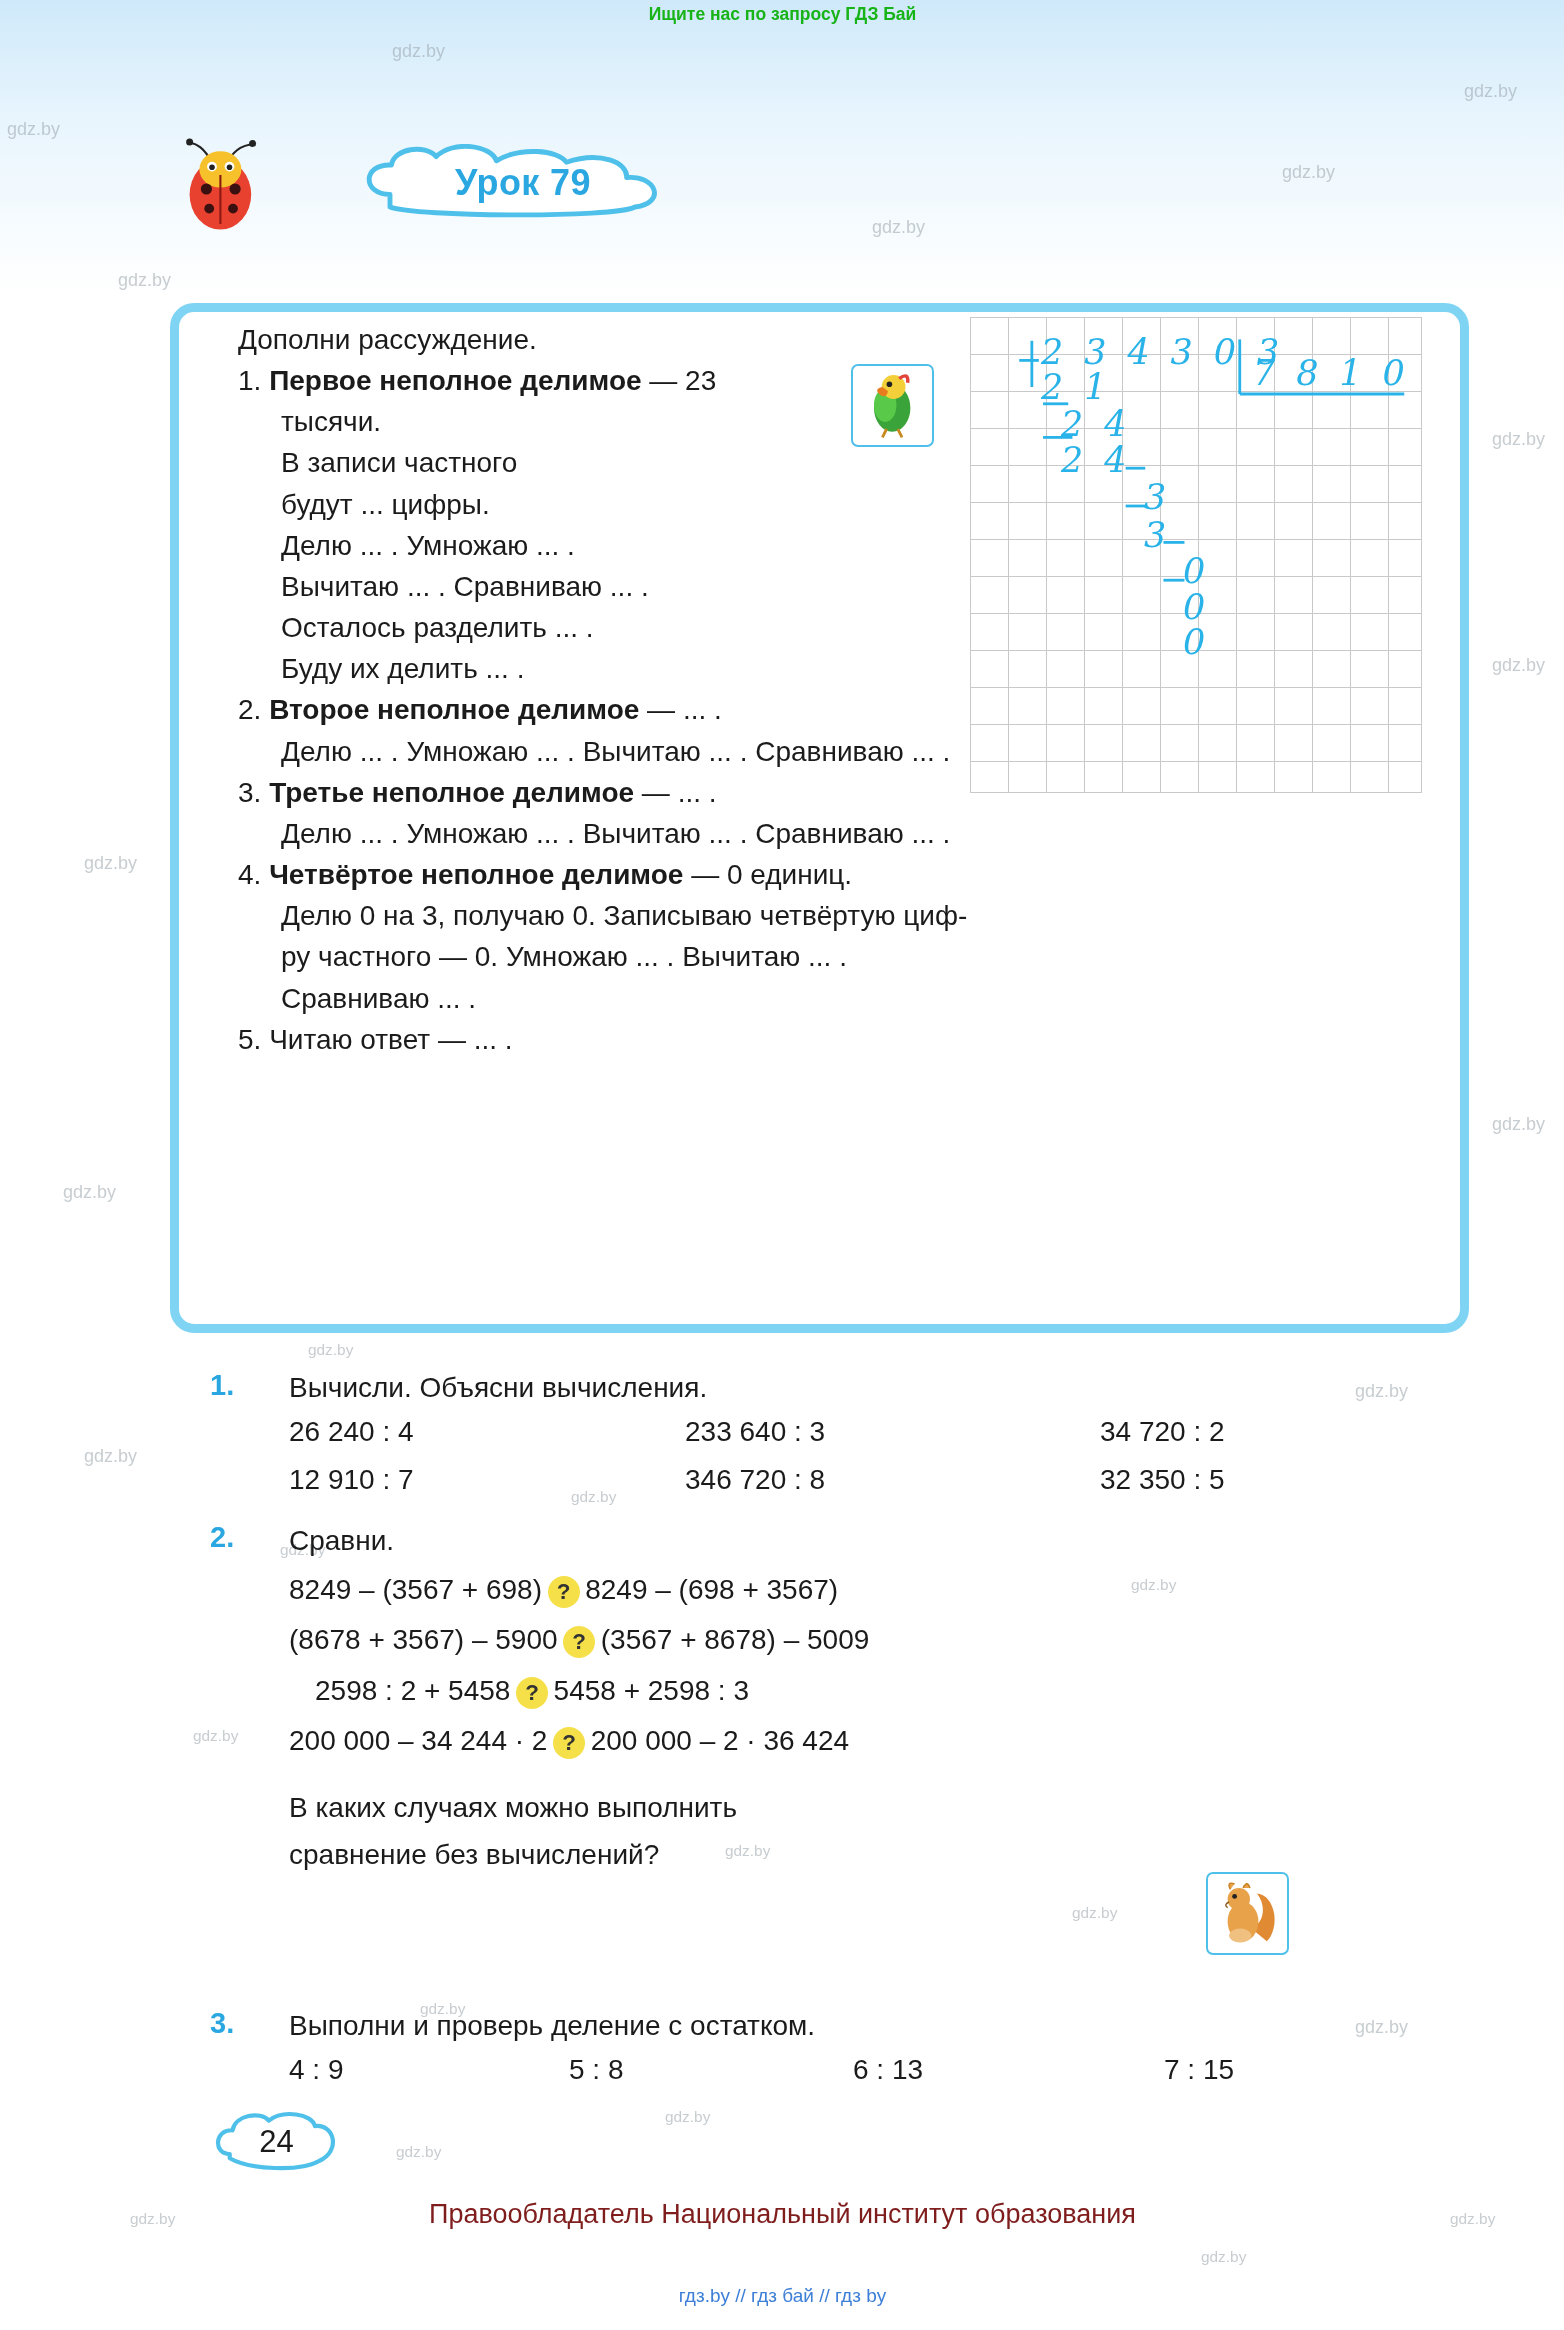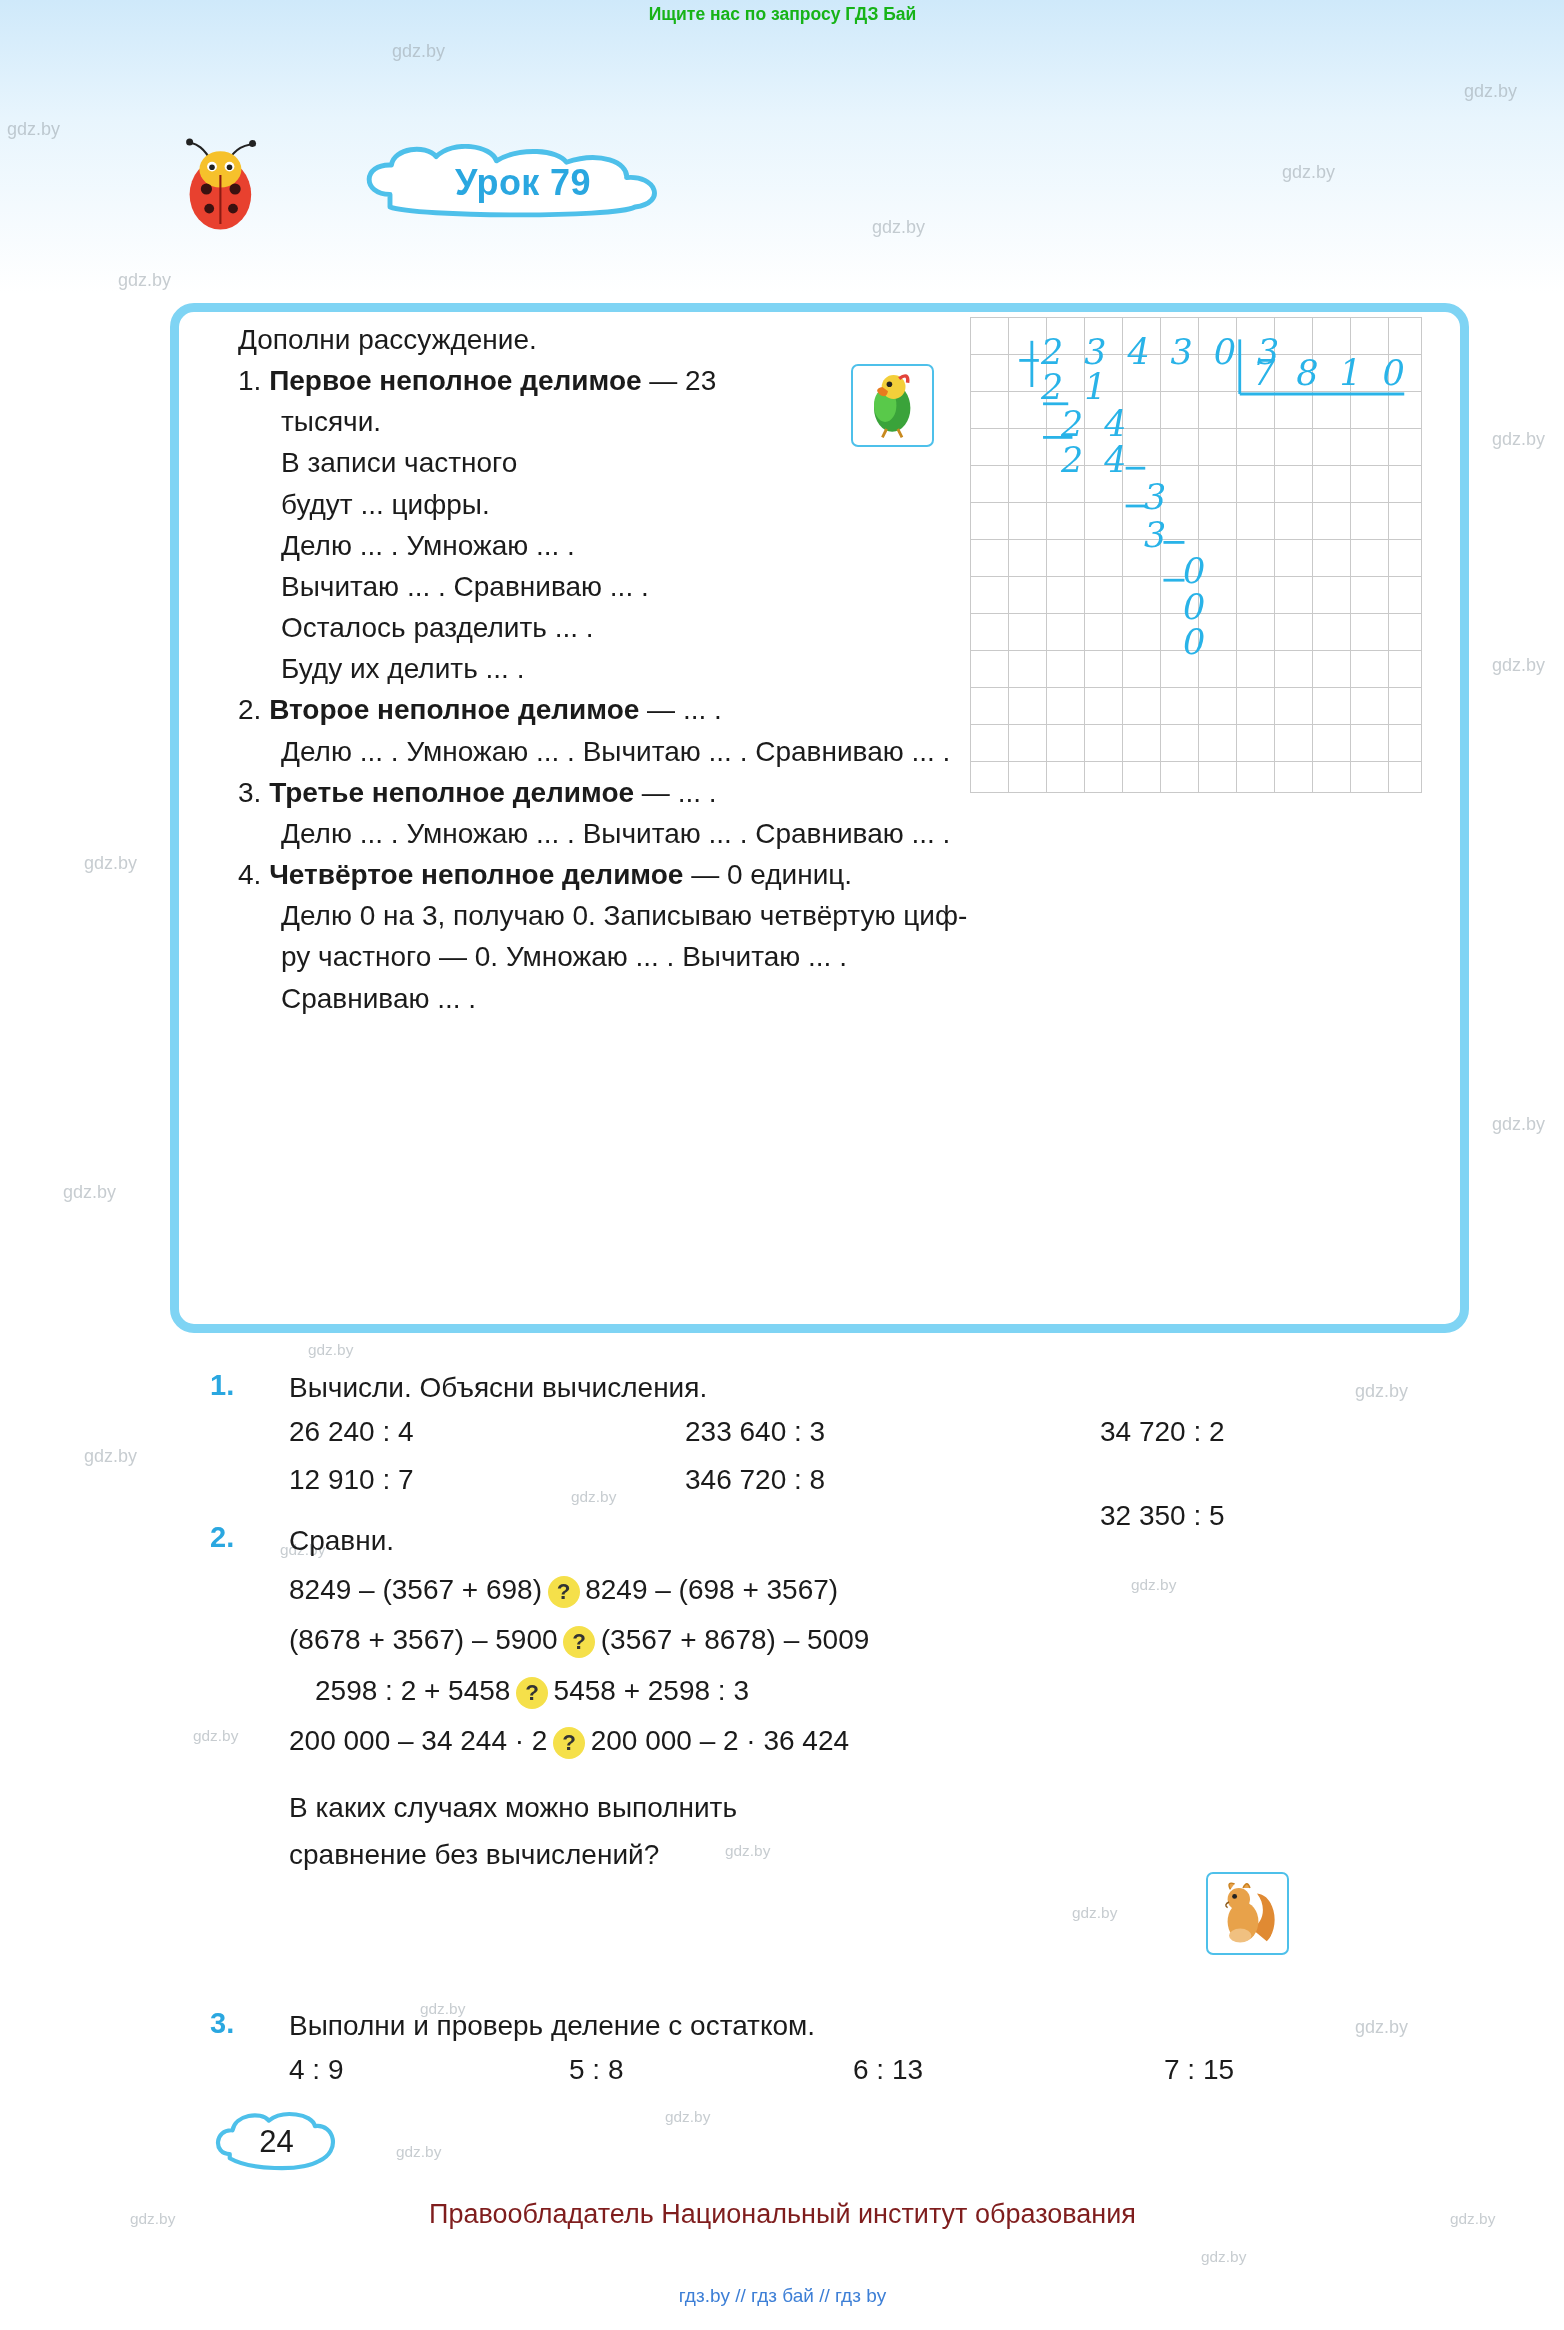--- a/index.html
+++ b/index.html
@@ -338,30 +338,34 @@
     <b>Третье неполное делимое</b><span> — ... .</span>
   </div>
   <div class="row indent">Делю ... . Умножаю ... . Вычитаю ... . Сравниваю ... .</div>
   <div class="row hang" style="width:925px;">
     <span>4.</span>
     <b>Четвёртое неполное делимое</b><span> — 0 единиц.</span>
   </div>
   <div class="row indent">Делю 0 на 3, получаю 0. Записываю четвёртую циф-</div>
   <div class="row indent">ру частного — 0. Умножаю ... . Вычитаю ... .</div>
   <div class="row indent">Сравниваю ... .</div>
+  <div class="row hang" style="width:925px;">
+    <span>5.</span>
+    <span>Читаю ответ — ... .</span>
+  </div>
 </div>
 
 <div class="ex-num" style="left:210px; top:1369px;">1.</div>
 <div class="ex-text" style="left:289px; top:1367px;">Вычисли. Объясни вычисления.</div>
 <div class="col-row" style="left:289px; top:1416px;">26 240 : 4</div>
 <div class="col-row" style="left:685px; top:1416px;">233 640 : 3</div>
 <div class="col-row" style="left:1100px; top:1416px;">34 720 : 2</div>
 <div class="col-row" style="left:289px; top:1464px;">12 910 : 7</div>
 <div class="col-row" style="left:685px; top:1464px;">346 720 : 8</div>
-<div class="col-row" style="left:1100px; top:1464px;margin-top:36px;">32 350 : 5</div>
+<div class="col-row" style="left:1100px; top:1464px;">32 350 : 5</div>
 
 <div class="ex-num" style="left:210px; top:1521px;">2.</div>
 <div class="ex-text" style="left:289px; top:1520px;">Сравни.</div>
 
 <div class="ex-text" style="left:289px; top:1569px;">
   <span>8249 – (3567 + 698)</span><span class="qmark">?</span><span>8249 – (698 + 3567)</span>
 </div>
 <div class="ex-text" style="left:289px; top:1619px;">
   <span>(8678 + 3567) – 5900</span><span class="qmark">?</span><span>(3567 + 8678) – 5009</span>
 </div>

